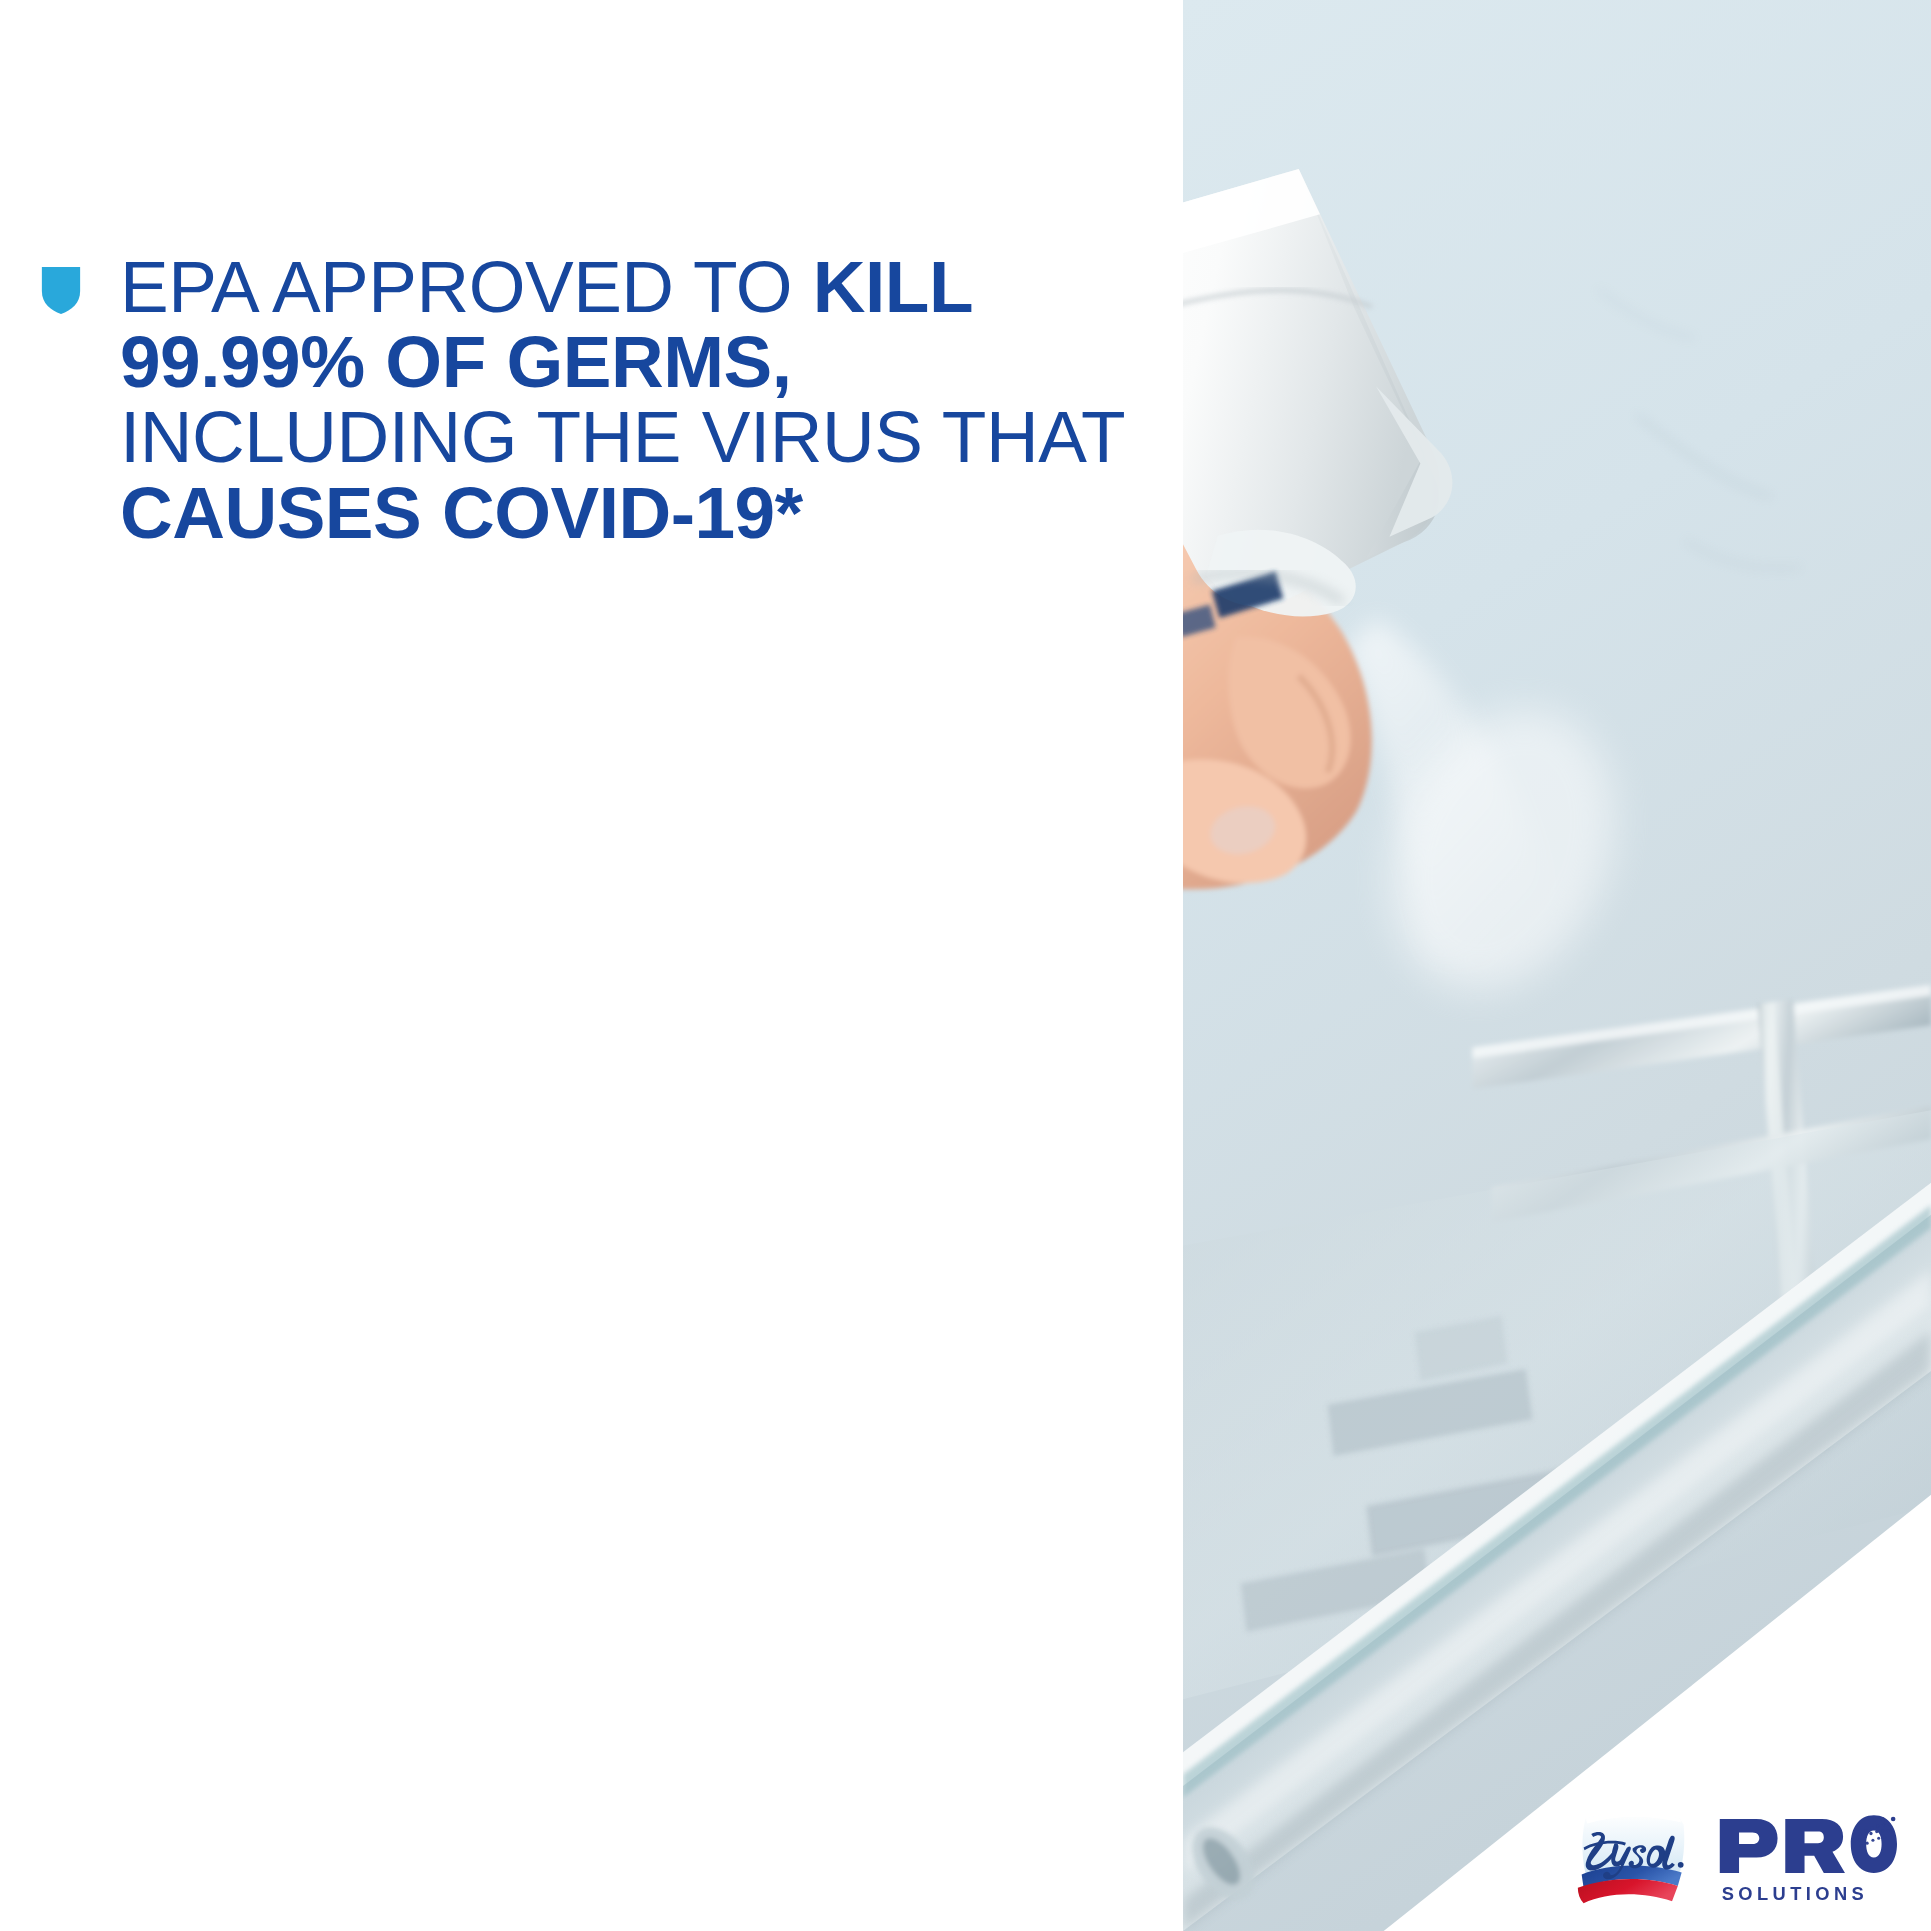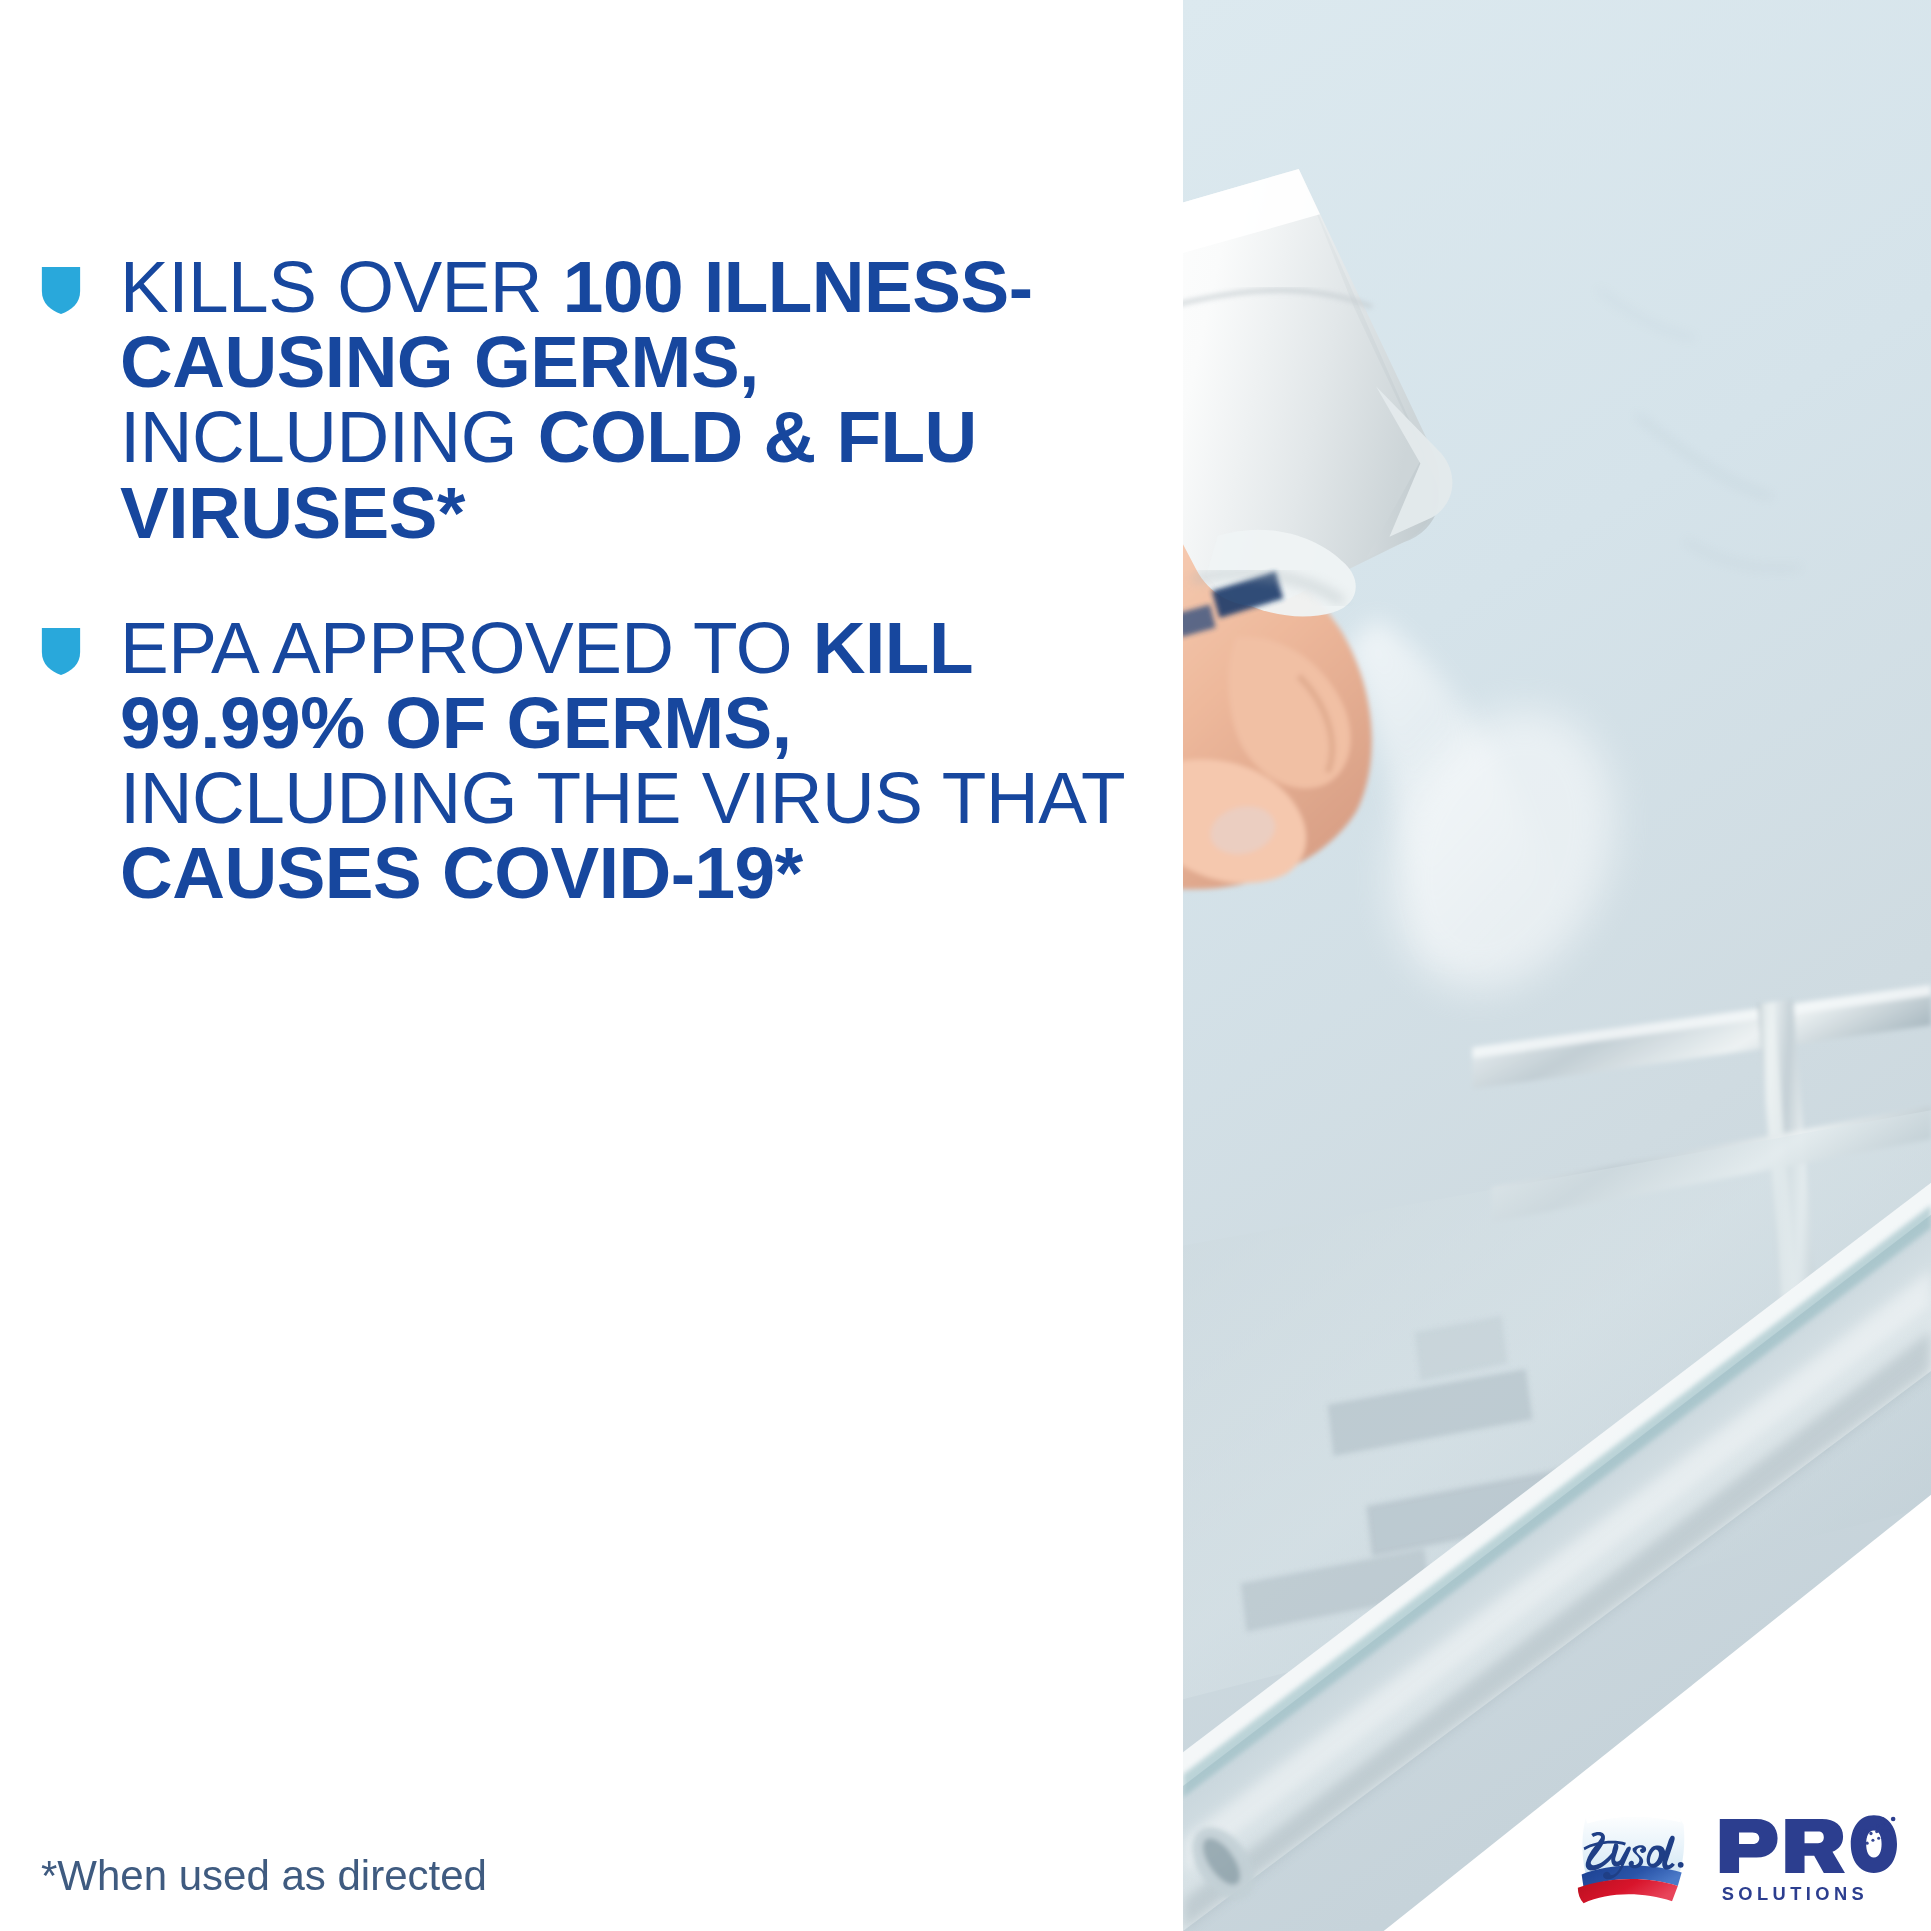--- a/index.html
+++ b/index.html
@@ -294,47 +294,36 @@
 
       <path d="M775 1548 L775 2000 L208 2000 Z" fill="#ffffff"></path>
       <path d="M775 1560 L775 2000 L232 2000 Z" fill="#ffffff"></path>
     </svg>
   </div>
 
   <div id="left-panel">
 
     <div id="benefits-list">
 
-      <div class="benefit-item">
-        <span class="shield-wrap">
-          <svg viewBox="0 0 46 54" aria-hidden="true">
-            <path d="M3 3 H43 V28 C43 41 34 48 23 52 C12 48 3 41 3 28 Z" fill="#29a8db" stroke="none"></path>
-          </svg>
-        </span>
-        <div class="benefit-text">
-          <span>KILLS OVER </span><b>100 ILLNESS-CAUSING GERMS,</b><span> INCLUDING </span><b>COLD &amp; FLU VIRUSES*</b>
-        </div>
-      </div>
 
       <div class="benefit-item">
         <span class="shield-wrap">
           <svg viewBox="0 0 46 54" aria-hidden="true">
             <path d="M3 3 H43 V28 C43 41 34 48 23 52 C12 48 3 41 3 28 Z" fill="#29a8db" stroke="none"></path>
           </svg>
         </span>
         <div class="benefit-text">
           <span>EPA APPROVED TO </span><b>KILL 99.99% OF GERMS,</b><span> INCLUDING THE VIRUS THAT </span><b>CAUSES COVID-19*</b>
         </div>
       </div>
 
 
 
     </div>
 
-    <div id="footnote">*When used as directed</div>
   </div>
 
   <div id="logo-lockup">
 
     <div id="lysol-logo">
       <svg viewBox="0 0 132 104" aria-hidden="true">
         <defs>
           <linearGradient id="lysolBanner" x1="0" y1="0" x2="0" y2="1">
             <stop offset="0%" stop-color="#ffffff"></stop>
             <stop offset="52%" stop-color="#e8f3fa"></stop>

